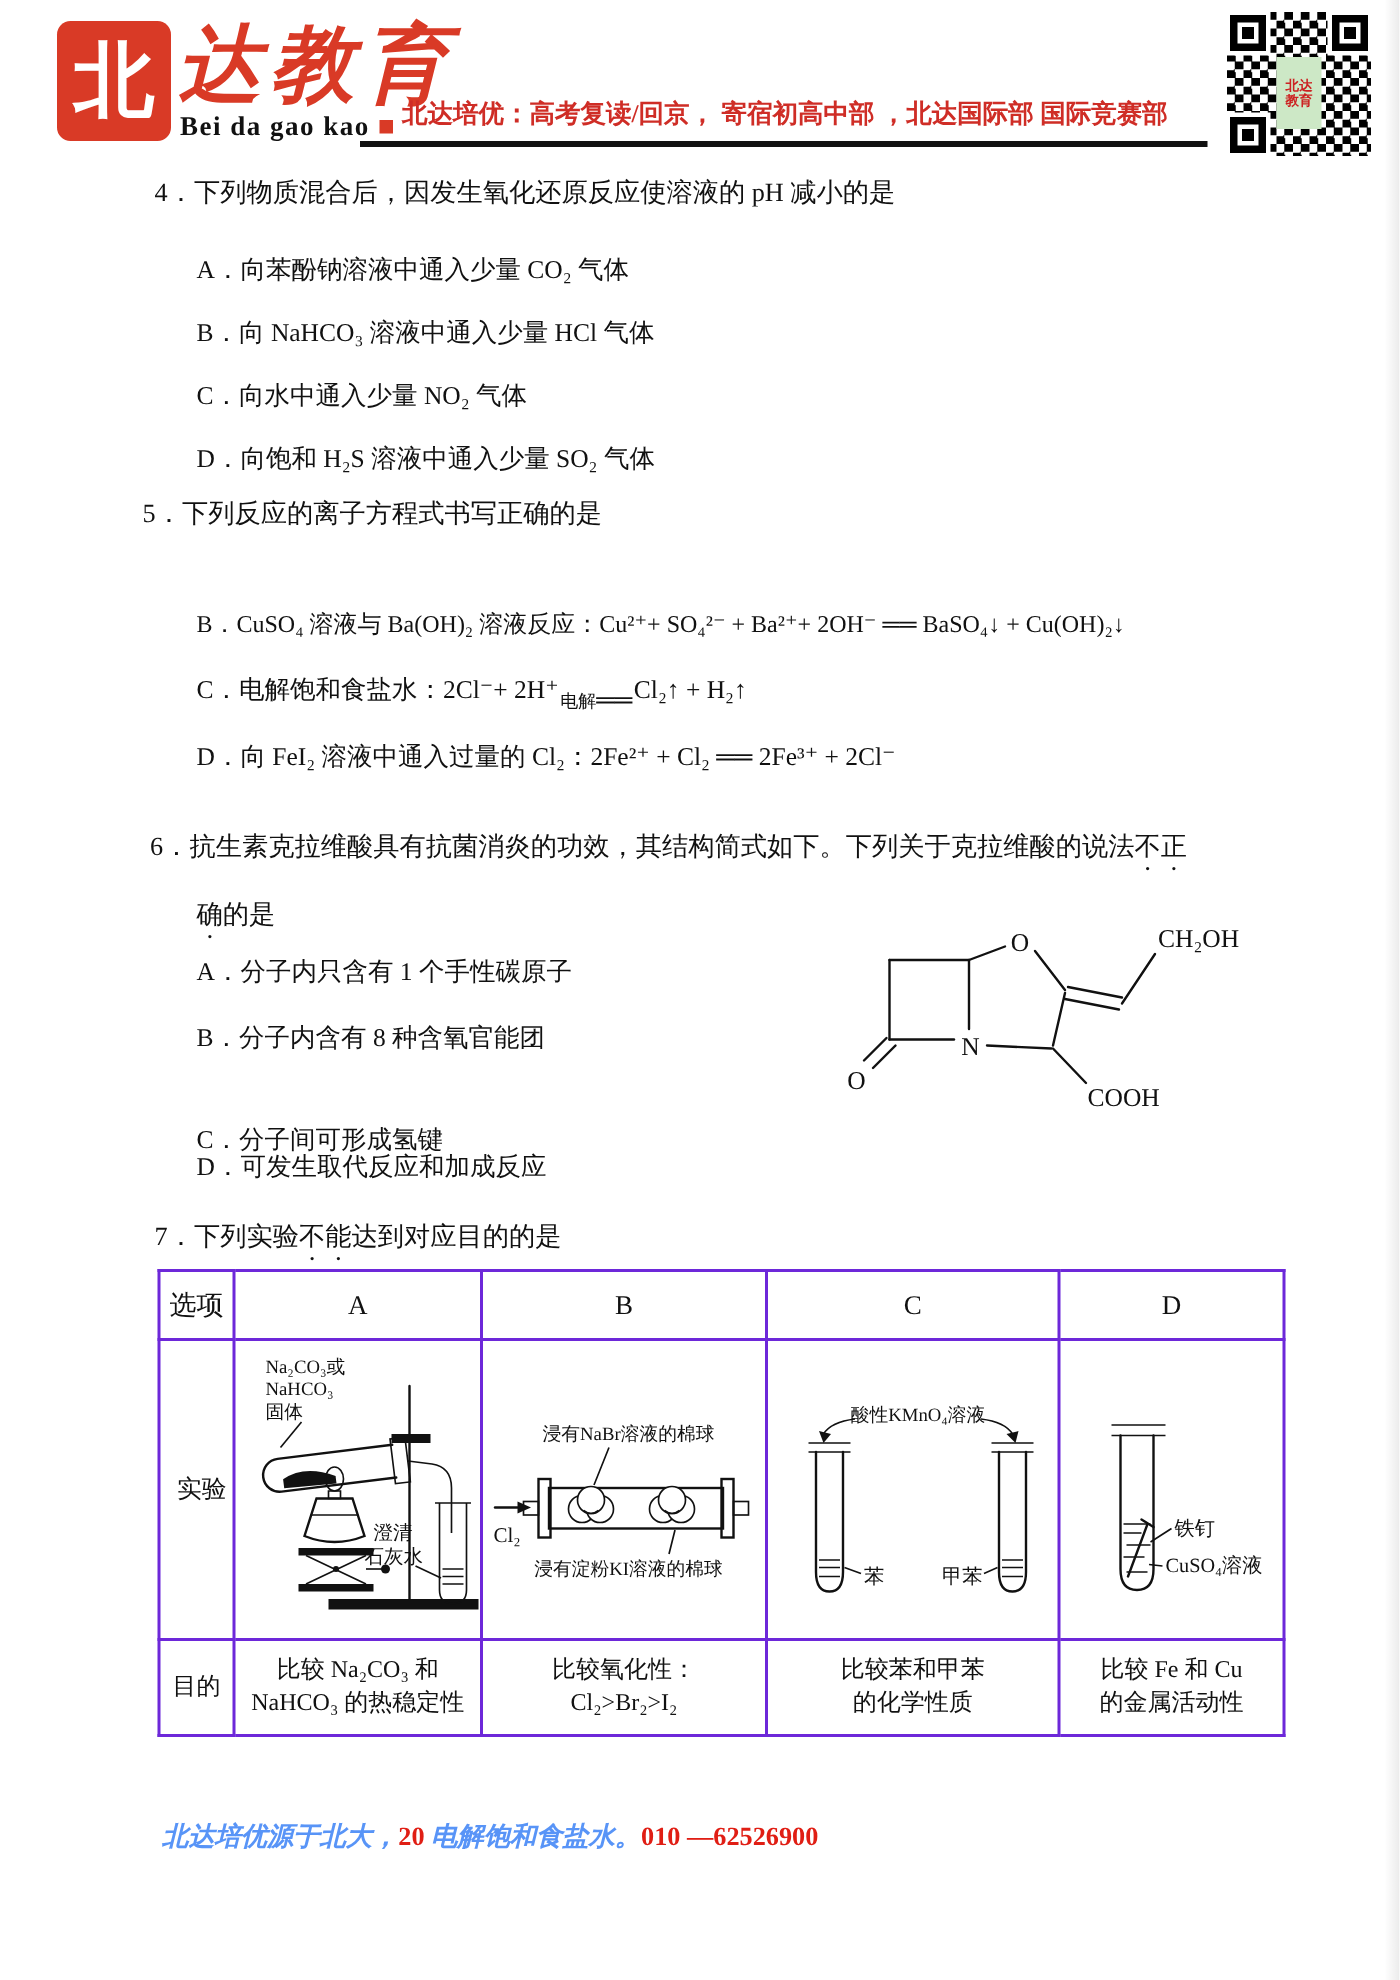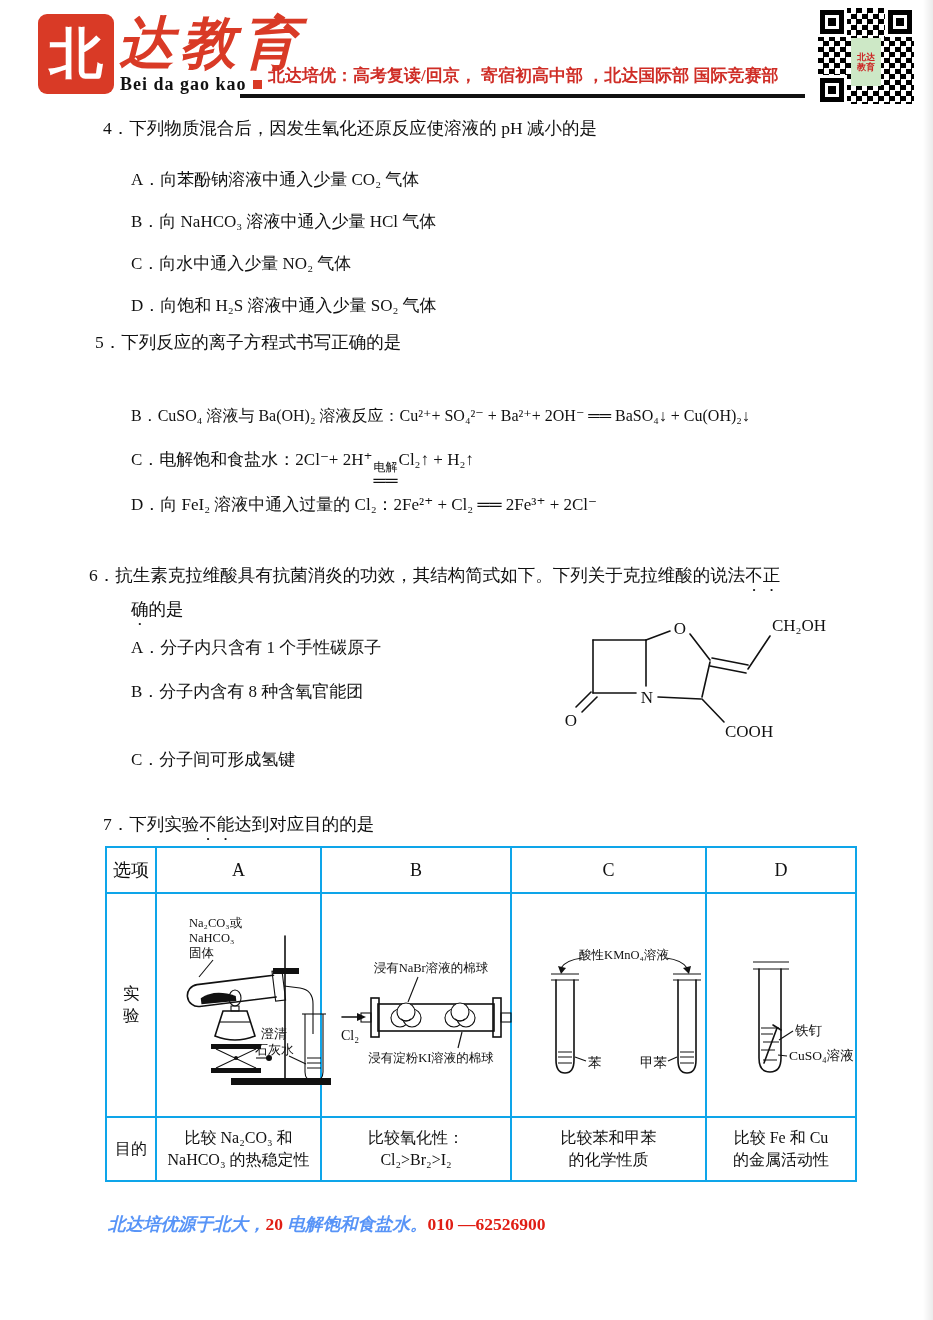--- a/index.html
+++ b/index.html
@@ -52,40 +52,40 @@
     display:flex; flex-direction:column; align-items:center; justify-content:center;
     font-size:9px; line-height:10px; color:#c22; font-weight:bold;
   }
   .edge-shade { position:absolute; right:0; top:0; width:10px; height:100%;
     background:linear-gradient(to right, rgba(0,0,0,0), rgba(0,0,0,0.08)); }
   
   .stem { position:absolute; font-size:17.5px; white-space:nowrap; }
   .opt  { position:absolute; font-size:17px;  white-space:nowrap; }
   .emph { -webkit-text-emphasis:dot; text-emphasis:dot;
           -webkit-text-emphasis-position:under right; text-emphasis-position:under right; }
-  .stack { display:inline-flex; flex-direction:column; align-items:center;
+  .stack { display:inline-flex; align-items:center;
            line-height:1; vertical-align:-6px; margin:0 1px; }
   .stack-top { font-size:12px; }
   .stack-bot { font-size:17px; margin-top:-1px; }
   
   svg { display:block; }
   svg text { font-family:"Liberation Serif","DejaVu Serif",serif; fill:#111; }
   svg .ln { stroke:#111; stroke-width:1.6; fill:none; stroke-linecap:round; }
   svg .thin { stroke:#111; stroke-width:1.1; fill:none; }
   svg .fillb { fill:#111; }
   .structure { position:absolute; left:558px; top:598px; }
   
   .exp-table {
     position:absolute; left:105px; top:846px; width:750px;
     border-collapse:collapse; table-layout:fixed;
   }
-  .exp-table td { border:2px solid #0ea5e9; text-align:center; vertical-align:middle; }
+  .exp-table td { border:2px solid #6d28d9; text-align:center; vertical-align:middle; }
   .exp-table .hdr td { height:46px; font-size:18px; }
   .exp-table .rowlabel { font-size:16.5px; }
-  .exp-table .exp-row td { height:192px; padding:16px; }
+  .exp-table .exp-row td { height:192px; padding:4px;text-align:right; }
   .exp-table .pur-row td { height:64px; font-size:16px; line-height:22px; }
   
   .footer-black {
     position:absolute; left:0; top:1196px; width:100%; text-align:center;
     font-size:17px; font-weight:bold; color:#111;
   }
   .footer-red {
     position:absolute; left:108px; top:1212px; font-size:17.5px; white-space:nowrap;
   }
   .footer-red .faded { color:#3b82f6; font-weight:bold; opacity:0.85;font-style:italic; }
@@ -126,29 +126,30 @@
   <div class="stem" style="left:95px; top:330px;">5．下列反应的离子方程式书写正确的是</div>
   <div class="opt" style="left:131px; top:406px; font-size:16px;">B．CuSO₄ 溶液与 Ba(OH)₂ 溶液反应：Cu²⁺+ SO₄²⁻ + Ba²⁺+ 2OH⁻ ══ BaSO₄↓ + Cu(OH)₂↓</div>
   <div class="opt" style="left:131px; top:448px;">
     <span>C．电解饱和食盐水：2Cl⁻+ 2H⁺</span><span class="stack">
         <span class="stack-top">电解</span>
         <span class="stack-bot">══</span>
       </span><span>Cl₂↑ + H₂↑</span>
   </div>
   <div class="opt" style="left:131px; top:493px;">D．向 FeI₂ 溶液中通入过量的 Cl₂：2Fe²⁺ + Cl₂ ══ 2Fe³⁺ + 2Cl⁻</div>
 
-  <div class="stem" style="left:89px; top:552px;margin-top:11px;">
+  <div class="stem" style="left:100px; top:552px;">
     <span>6．抗生素克拉维酸具有抗菌消炎的功效，其结构简式如下。下列关于克拉维酸的说法</span><span class="emph">不正</span>
   </div>
   <div class="stem" style="left:131px; top:597px;">
     <span class="emph">确</span><span>的是</span>
   </div>
   <div class="opt" style="left:131px; top:636px;">A．分子内只含有 1 个手性碳原子</div>
   <div class="opt" style="left:131px; top:680px;">B．分子内含有 8 种含氧官能团</div>
   <div class="opt" style="left:131px; top:724px;margin-top:24px;">C．分子间可形成氢键</div>
+  <div class="opt" style="left:131px; top:766px;">D．可发生取代反应和加成反应</div>
 
   <svg class="structure" width="270" height="155" viewBox="0 0 270 155">
 
     <path class="ln" d="M35,42 L88,42"></path>
     <path class="ln" d="M35,42 L35,95"></path>
     <path class="ln" d="M35,95 L78,95"></path>
     <path class="ln" d="M88,42 L88,88"></path>
 
     <path class="ln" d="M33,94 L18,109"></path>
     <path class="ln" d="M39,99 L24,114"></path>

